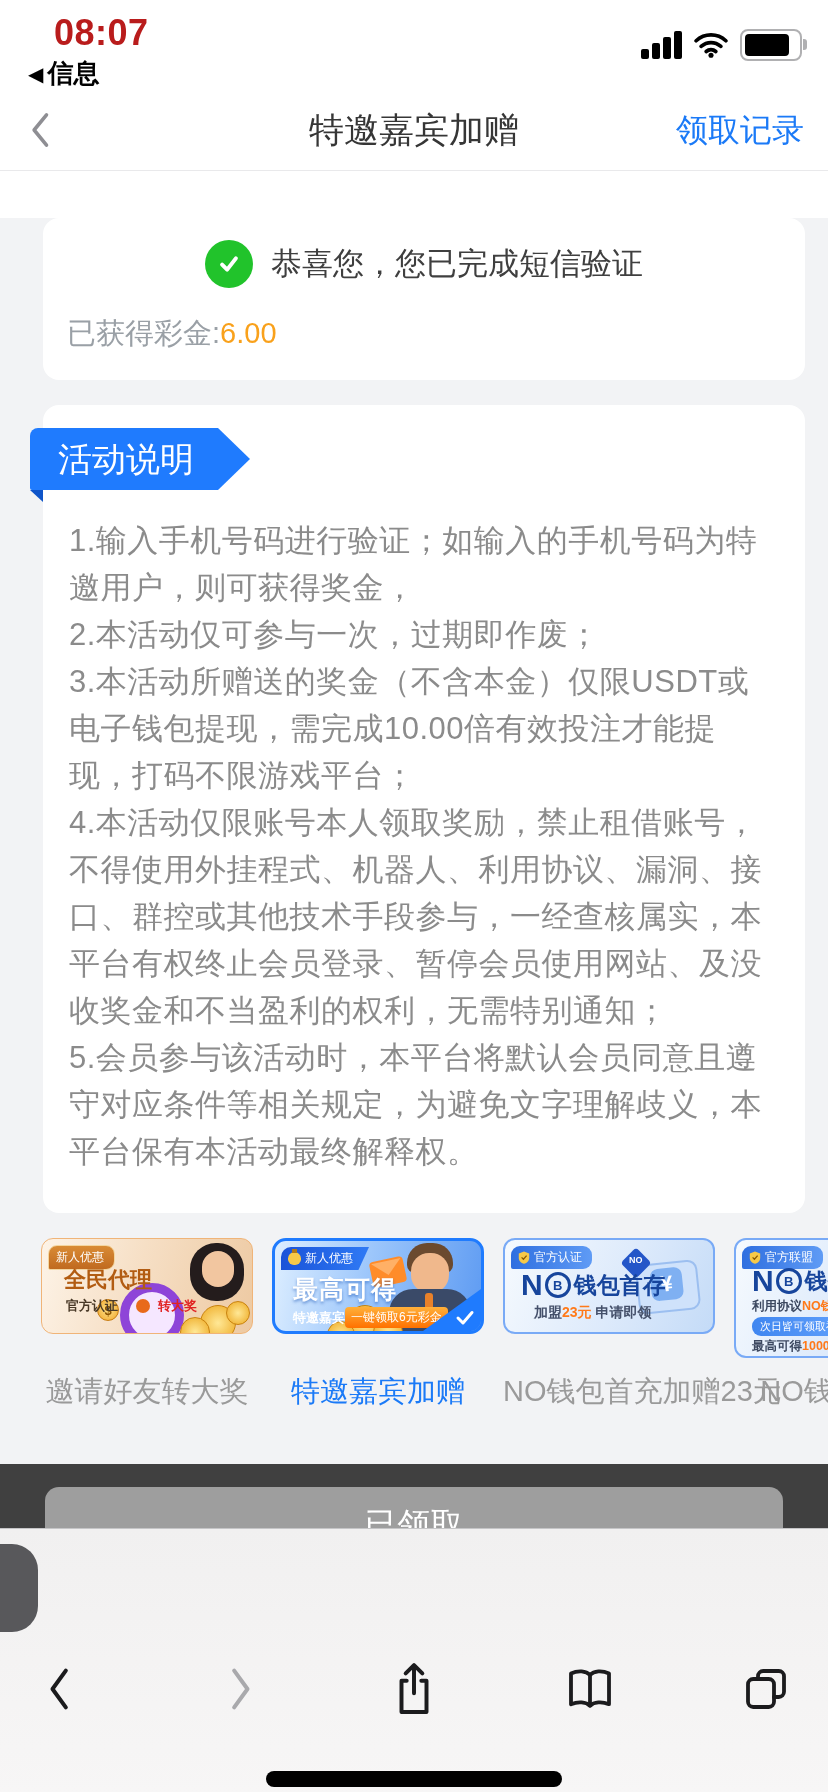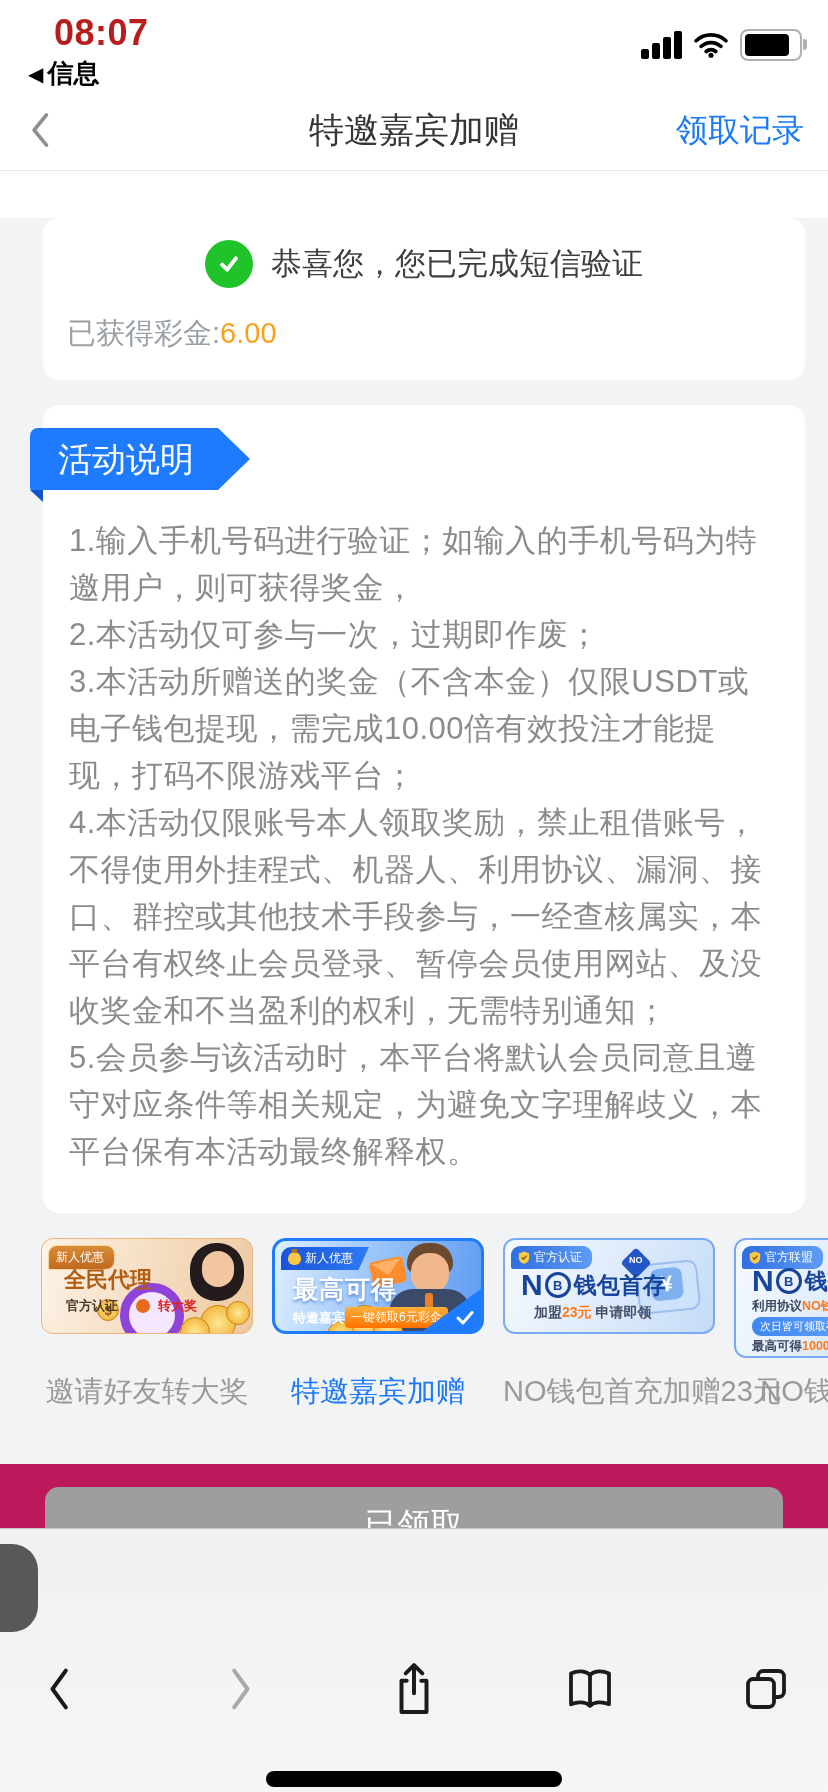--- a/index.html
+++ b/index.html
@@ -97,21 +97,21 @@
   .b4-l1{position:absolute;left:16px;top:56px;font-size:12.5px;color:#3c4860;font-weight:bold;white-space:nowrap;}
   .pill-blue{position:absolute;left:16px;top:74px;font-size:11px;color:#fff;background:linear-gradient(90deg,#3f86f0,#6aa8ff);border-radius:9px;padding:2px 8px;white-space:nowrap;}
   .b4-l3{position:absolute;left:16px;top:96px;font-size:12.5px;color:#3c4860;font-weight:bold;white-space:nowrap;}
   .b4 .b4-l1{top:58px}.b4 .pill-blue{top:77px}.b4 .b4-l3{top:99px;top:98px;}
   .b4{height:120px;}
   
   .lrow{display:flex;gap:19px;padding-left:21px;width:926px;margin-top:14px;}
   .lrow span{flex:none;width:212px;text-align:center;font-size:29px;color:#9a9a9a;white-space:nowrap;}
   .lrow .sel{color:#1b7af7;}
   
-  .claim-wrap{background:#be185d;padding:23px 45px 0;}
+  .claim-wrap{background:#404040;padding:23px 45px 0;}
   .claim-btn{height:77px;border-radius:14px;background:#9e9e9e;color:#fff;font-size:33px;display:flex;align-items:center;justify-content:center;}
   
   .chrome{position:absolute;left:0;top:1528px;width:828px;height:264px;background:linear-gradient(#f1f0f0,#f7f6f6);border-top:1px solid #c5c5c7;}
   .edge-pill{position:absolute;left:-28px;top:15px;width:66px;height:88px;background:#58585b;border-radius:26px;}
   .url-pill{position:absolute;left:60px;top:15px;width:718px;height:88px;background:#58585b;border-radius:26px;display:flex;align-items:center;}
   .aa{position:absolute;left:24px;font-size:30px;color:#fff;}
   .urlmid{position:absolute;left:0;right:0;display:flex;align-items:center;justify-content:center;gap:10px;}
   .lock{position:relative;width:16px;height:14px;background:#b5b5ba;border-radius:3px;margin-top:8px;}
   .lock::before{content:"";position:absolute;left:2px;top:-8px;width:8px;height:8px;border:3px solid #b5b5ba;border-bottom:none;border-radius:7px 7px 0 0;}
   .url-text{font-size:33px;color:#fff;}

